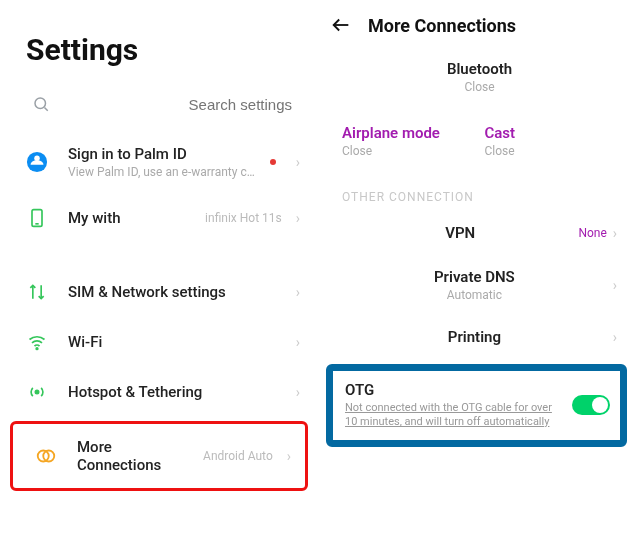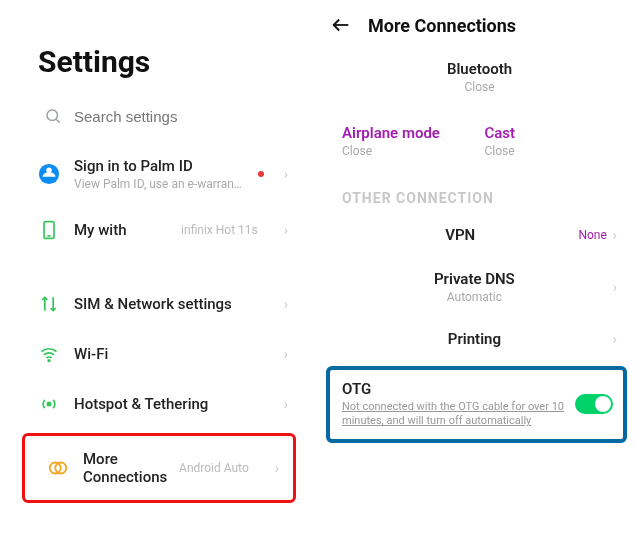--- a/index.html
+++ b/index.html
@@ -7,21 +7,21 @@
     font-family: -apple-system, BlinkMacSystemFont, "Segoe UI", Roboto, sans-serif;
     background: #fff;
     width: 635px;
     height: 540px;
     display: flex;
     overflow: hidden;
   }
   .panel-left {
     width: 318px;
     height: 540px;
-    padding: 16px;
+    padding: 4px;
     position: relative;
     background:#fff;
   }
   .panel-right {
     width: 317px;
     height: 540px;
     position: relative;
     background:#fff;
   }
   .divider-blue {
@@ -47,33 +47,34 @@
     padding: 28px 22px 18px 28px;
     color:#9aa0a6;
   }
   .search-row input {
     border:none;
     outline:none;
     font-size:15px;
     color:#ec4899;
     flex:1;
     background:transparent;
+    text-align:right;
   }
   .l-item {
     display:flex;
     align-items:center;
     padding: 14px 14px 14px 22px;
     gap:14px;
     position:relative;
   }
   .l-item .icon { width:22px; height:22px; display:flex; align-items:center; justify-content:center; flex-shrink:0;}
-  .l-item .txts { flex:1; min-width:0;}
+  .l-item .txts { flex:1; min-width:0;margin-left:6px;}
   .l-item .title { font-size:15px; color:#222; font-weight:500;}
   .l-item .sub { font-size:12px; color:#aaa; margin-top:2px; white-space:nowrap; overflow:hidden; text-overflow:ellipsis;}
-  .l-item .right-text { font-size:12px; color:#bbb; margin-right:12px;}
+  .l-item .right-text { font-size:12px; color:#bbb; margin-right:0;}
   .chev { color:#ccc; font-size:14px;}
   .red-dot { width:6px; height:6px; border-radius:50%; background:#e53935; margin-right:6px;}
   .highlight-red { border:3px solid #e11; border-radius:6px; }
 
   
   .r-header {
     display:flex;
     align-items:center;
     gap:16px;
     padding: 14px 16px 10px 12px;
@@ -85,39 +86,39 @@
     display:flex;
     align-items:center;
   }
   .r-row .col { flex:1;text-align:center;}
   .r-row .rtitle { font-size:15px; font-weight:600; color:#222;}
   .r-row .rsub { font-size:12px; color:#aaa; margin-top:2px;}
   .r-row .right-val { font-size:12px; color:#a21caf; }
   .r-row .chev { margin-left:6px;}
   .r-section-label {
     padding: 20px 24px 6px 24px;
-    font-size:14px;
+    font-size:12px;
     letter-spacing:1px;
     color:#c8c8c8;
-    font-weight:700;
+    font-weight:400;
   }
   .two-col { display:flex; gap:10px; }
   .two-col .cell { flex:1;}
   .two-col .rtitle { font-size:15px; font-weight:600; color:#a21caf;}
   .two-col .rsub { font-size:12px; color:#aaa; margin-top:2px;}
 
   .toggle {
     width:38px; height:20px; border-radius:12px; background:#00d26a; position:relative; flex-shrink:0;
   }
   .toggle::after{
     content:""; position:absolute; right:2px; top:2px; width:16px; height:16px; border-radius:50%; background:#fff;
   }
 
   .otg-box {
-    border:4px solid #0369a1; border-radius:6px;
+    border:7px solid #0369a1; border-radius:6px;
     margin: 6px 8px 0 8px;
     padding: 10px 10px 10px 12px;
     display:flex;
     align-items:center;
     gap:10px;
   }
   .otg-box .txts{ flex:1;}
   .otg-box .rtitle{font-size:15px; font-weight:600; color:#222;}
   .otg-box .rsub{font-size:11px; color:#999; margin-top:2px; line-height:1.3;text-decoration:underline;}
 

